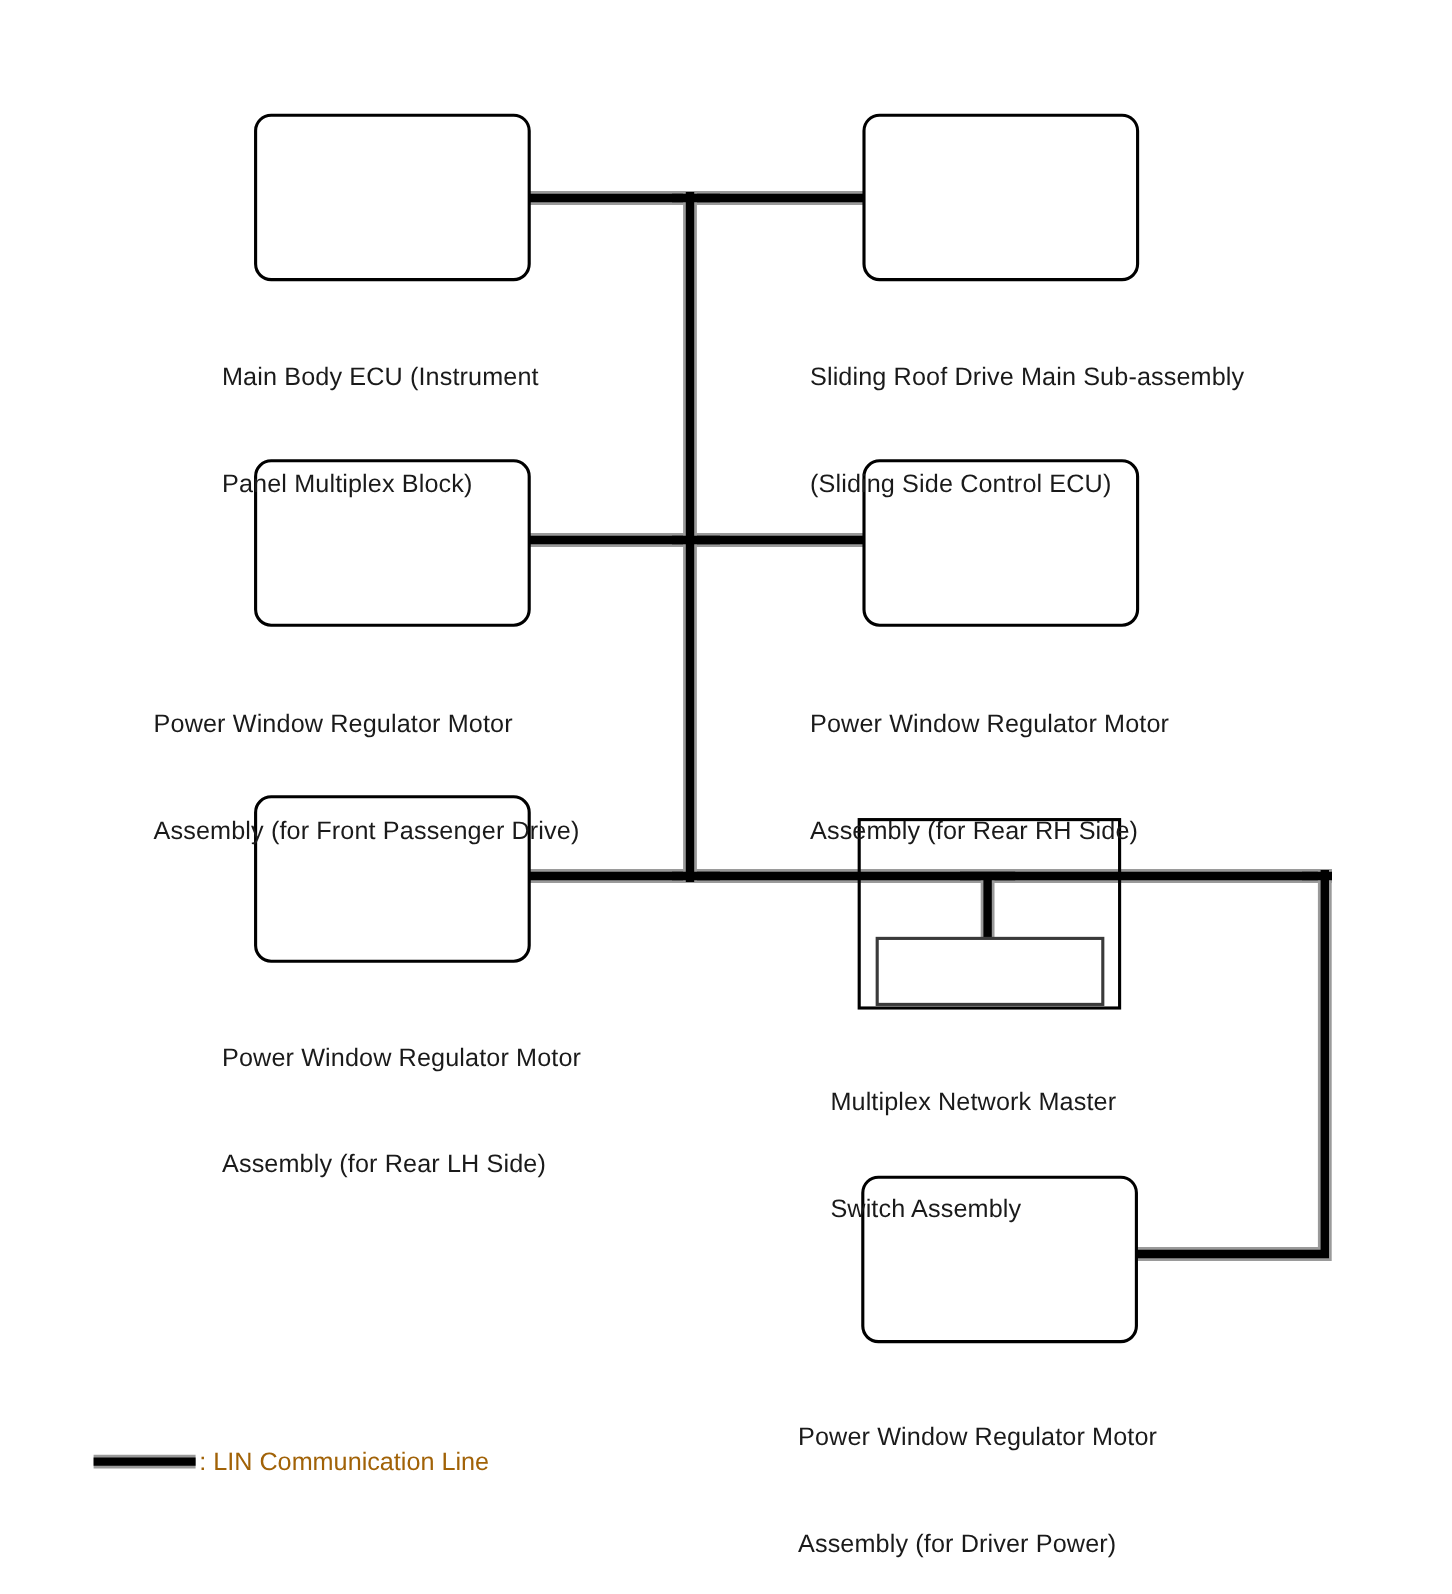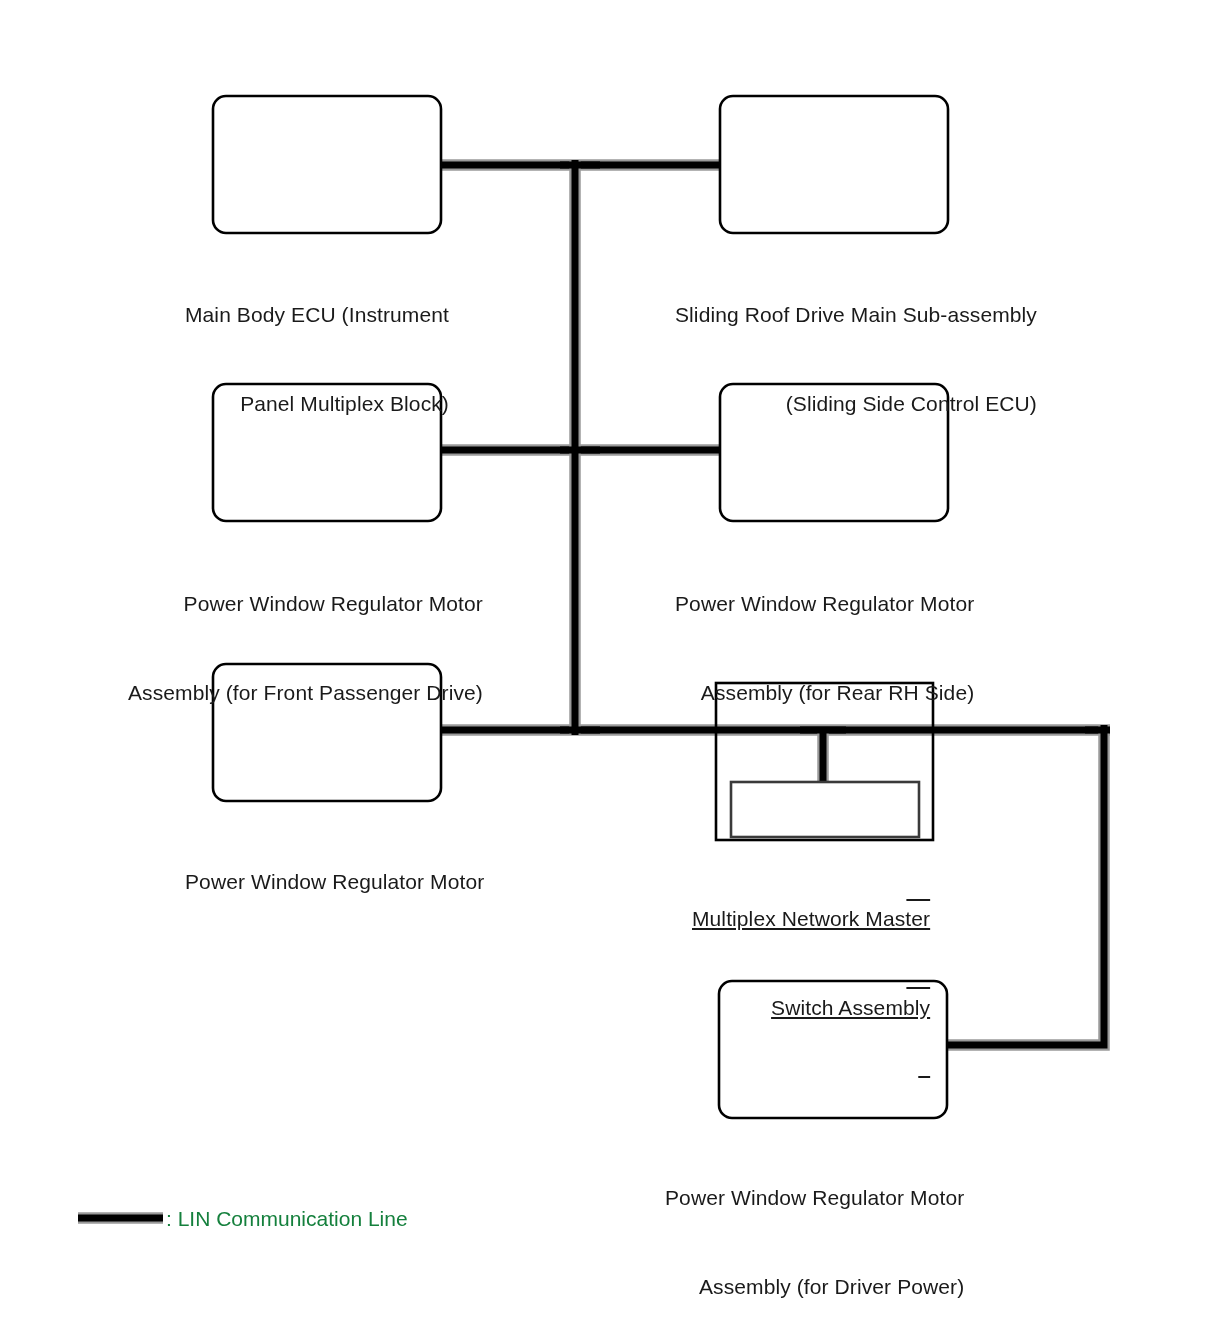--- a/index.html
+++ b/index.html
@@ -3,36 +3,36 @@
 <meta charset="utf-8">
 <style>
   html,body{margin:0;padding:0;}
   body{
     width:1210px;height:1328px;
     background:#ffffff;
     font-family:"Liberation Sans", sans-serif;
     overflow:hidden;
     position:relative;
   }
-  #stage{position:absolute;left:0;top:0;width:1210px;height:971px;text-align:right;}
+  #stage{position:absolute;left:0;top:0;width:1210px;height:971px;}
   svg.diagram{position:absolute;left:0;top:0;width:1210px;height:1328px;display:block;}
 
   .node-label{
     position:absolute;
     font-size:21px;
     line-height:29.5px;
     color:#1a1a1a;
     letter-spacing:0.1px;
     white-space:pre;
   }
   .legend-label{
     position:absolute;
     font-size:21px;
     line-height:29.5px;
-    color:#15803d;
+    color:#a16207;
     white-space:pre;
   }
 </style>
 </head>
 <body>
 
 <div id="stage">
 
   <svg class="diagram" viewBox="0 0 1210 1328">
     <defs>
@@ -120,23 +120,24 @@
     <div>Assembly (for Front Passenger Drive)</div>
   </div>
 
   <div class="node-label" style="left:675px;top:530px;">
     <div>Power Window Regulator Motor</div>
     <div>Assembly (for Rear RH Side)</div>
   </div>
 
   <div class="node-label" style="left:185px;top:808px;">
     <div>Power Window Regulator Motor</div>
+    <div>Assembly (for Rear LH Side)</div>
   </div>
 
-  <div class="node-label" style="left:692px;top:845px;text-decoration:underline;">
+  <div class="node-label" style="left:692px;top:845px;">
     <div>Multiplex Network Master</div>
     <div>Switch Assembly</div>
   </div>
 
   <div class="node-label" style="left:665px;top:1124px;">
     <div>Power Window Regulator Motor</div>
     <div>Assembly (for Driver Power)</div>
   </div>
 
   <div class="legend-label" style="left:166px;top:1204px;">: LIN Communication Line</div>

